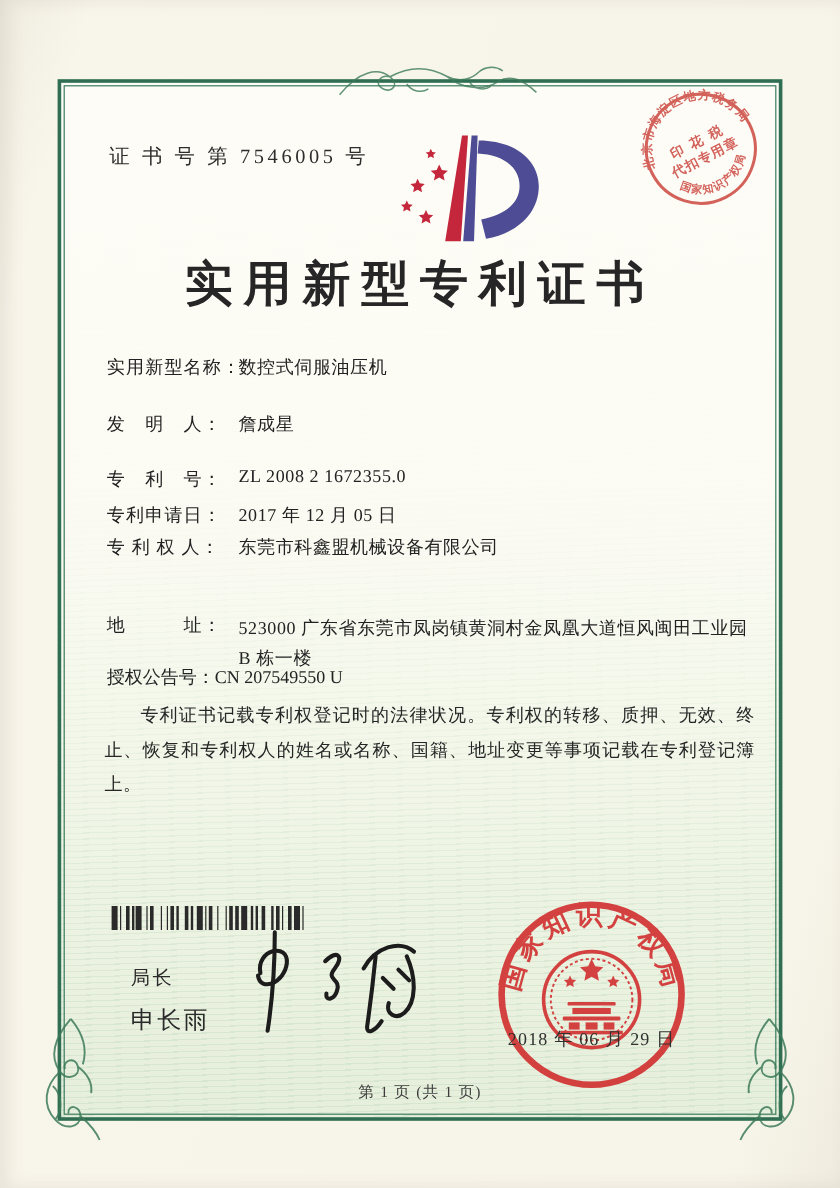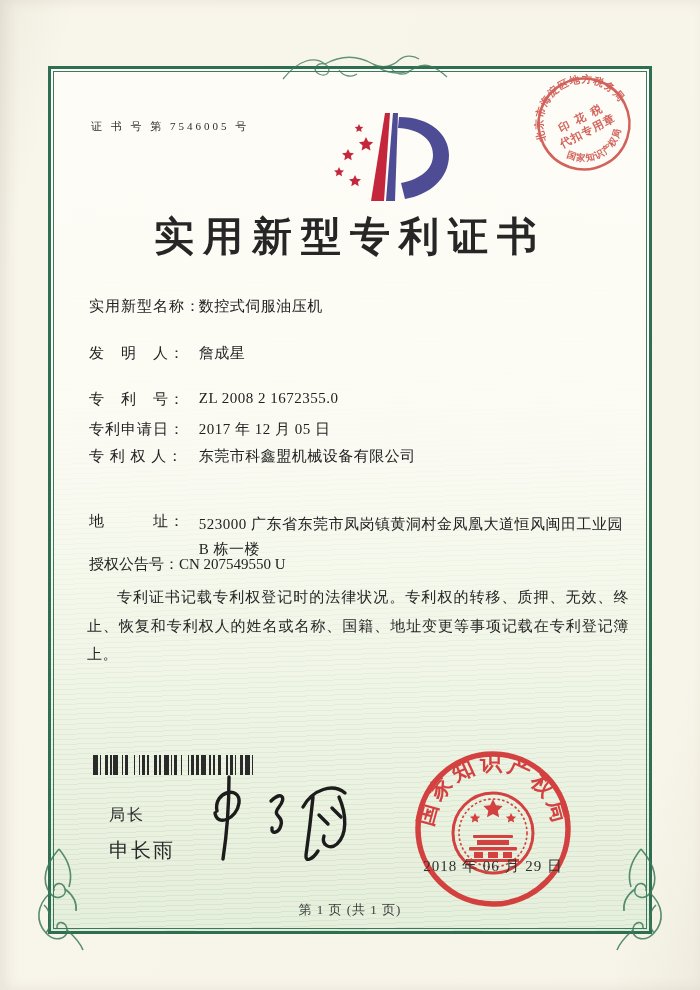--- a/index.html
+++ b/index.html
@@ -5,21 +5,21 @@
   html,body{margin:0;padding:0;}
   body{width:700px;height:990px;background:#e8e4d8;font-family:"Liberation Serif","DejaVu Serif",serif;}
   .page{position:relative;width:700px;height:990px;background:linear-gradient(105deg,#efece0 0%,#f8f5ea 8%,#f7f4e9 90%,#efecdf 100%);overflow:hidden;box-shadow:inset 6px 0 14px rgba(120,110,90,.12);}
   .frame{position:absolute;left:48px;top:66px;width:598px;height:862px;border:3px solid #2f6e52;
     background:
       linear-gradient(180deg,rgba(253,252,246,1) 0%,rgba(252,251,244,.96) 38%,rgba(245,248,236,.55) 62%,rgba(238,245,228,.18) 78%,rgba(236,244,226,0) 92%),
       repeating-linear-gradient(178deg,rgba(128,180,142,.16) 0 1px,rgba(128,180,142,0) 1px 5px),
       linear-gradient(180deg,#fdfcf6 0%,#f2f6e8 60%,#e6efdb 100%);}
   .frame-inner{position:absolute;inset:2px;border:1px solid #3a7a5c;pointer-events:none;}
   .abs{position:absolute;}
-  .cert-no{left:40px;top:50px;font-size:11px;letter-spacing:3px;color:#2d2d2d;}
+  .cert-no{left:40px;top:50px;font-size:17px;letter-spacing:3px;color:#2d2d2d;}
   .logo{left:238px;top:40px;width:170px;height:98px;}
   .title{left:0;top:140px;width:100%;text-align:center;font-size:40px;font-weight:bold;letter-spacing:9px;color:#262626;}
   .field-row{left:38px;font-size:15px;color:#222;white-space:nowrap;}
   .field-row .lbl{display:inline-block;width:106px;letter-spacing:1px;vertical-align:top;}
   .field-row .val{display:inline-block;vertical-align:top;letter-spacing:.5px;}
   .field-row .val.wrap{white-space:normal;width:428px;line-height:25px;}
   .r1{top:228px}.r2{top:275px}.r3{top:321px}.r4{top:351px}.r5{top:378px}.r6{top:443px}
   .grant-row{left:38px;top:486px;width:545px;display:flex;justify-content:space-between;font-size:15px;color:#222;}
   .paras{left:36px;top:514px;width:542px;font-size:15px;line-height:28.5px;color:#262626;text-align:justify;letter-spacing:.4px;}
   .paras p{margin:0;text-indent:2em;}

